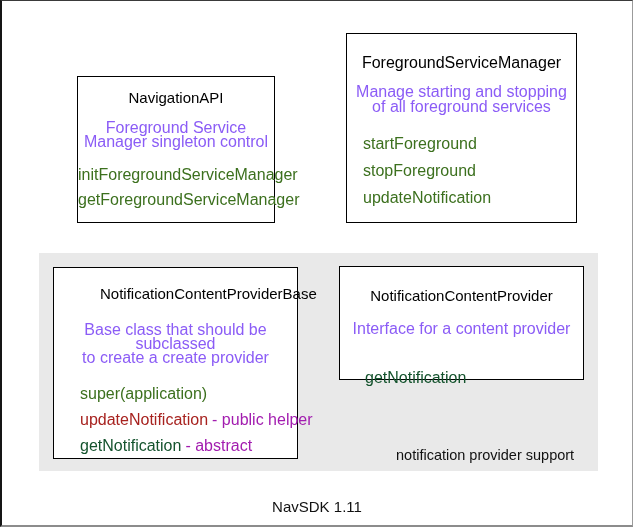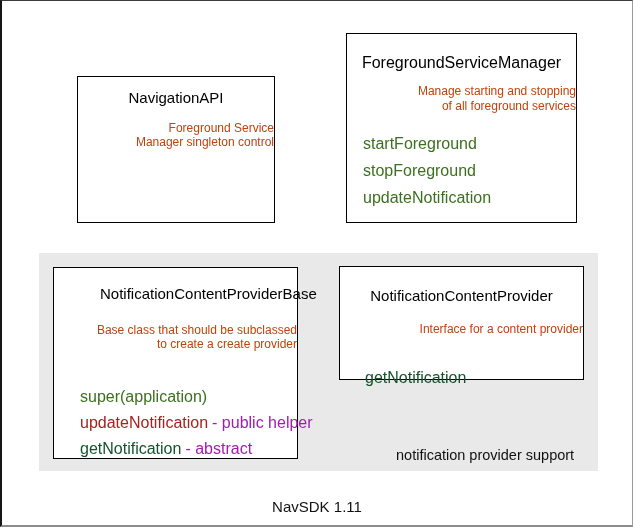--- a/index.html
+++ b/index.html
@@ -56,24 +56,23 @@
 
   .box-title {
     display: block;
     font-size: 15px;
     line-height: 18px;
     color: #000000;
   }
 
   .box-desc {
     display: block;
-    font-size: 12px;
+    font-size: 16px;
     line-height: 14px;
-    color: #c2410c;
-    text-align: right;
+    color: #8b5cf6;
   }
 
   .methods { display: block; text-align: left; }
   .method { display: block; font-size: 16px; line-height: 16px; white-space: nowrap; }
 
   .m-green  { color: #3c701e; }
   .m-red    { color: #a7221f; }
   .m-blue   { color: #14532d; }
   .m-suffix { color: #a21caf; margin-left: 4px; }
 
@@ -88,41 +87,45 @@
   #box-fsm { left: 344px; top: 32px; width: 231px; height: 190px; }
   #box-fsm .box-title { margin-top: 20px; font-size: 16px; }
   #box-fsm .box-desc  { margin-top: 12px; line-height: 15px; }
   #box-fsm .methods   { margin-top: 22px; padding-left: 16px; }
   #box-fsm .method    { margin-bottom: 11px; }
 
   
   #box-base { left: 51px; top: 266px; width: 245px; height: 192px; }
   #box-base .box-title { margin-top: 17px; padding-left: 46px; }
   #box-base .box-desc  { margin-top: 20px; }
-  #box-base .methods   { margin-top: 38px; padding-left: 26px; }
+  #box-base .methods   { margin-top: 21px; padding-left: 26px; }
   #box-base .method    { margin-bottom: 10px; }
 
   
   #box-provider { left: 337px; top: 265px; width: 245px; height: 114px; }
   #box-provider .box-title { margin-top: 20px; }
   #box-provider .box-desc  { margin-top: 17px; }
   #box-provider .methods   { margin-top: 34px; padding-left: 25px; }
 </style>
 </head>
 <body>
 
 <div class="frame">
 
   <div class="panel"></div>
 
   <div class="box" id="box-nav">
     <span class="box-title">NavigationAPI</span>
     <span class="box-desc">
       <span>Foreground Service</span><br>
       <span>Manager singleton control</span>
+    </span>
+    <span class="methods">
+      <span class="method m-green">initForegroundServiceManager</span>
+      <span class="method m-green">getForegroundServiceManager</span>
     </span>
   </div>
 
   <div class="box" id="box-fsm">
     <span class="box-title">ForegroundServiceManager</span>
     <span class="box-desc">
       <span>Manage starting and stopping</span><br>
       <span>of all foreground services</span>
     </span>
     <span class="methods">

